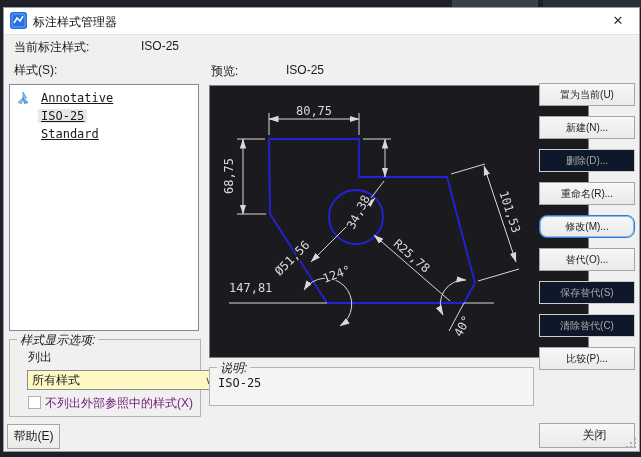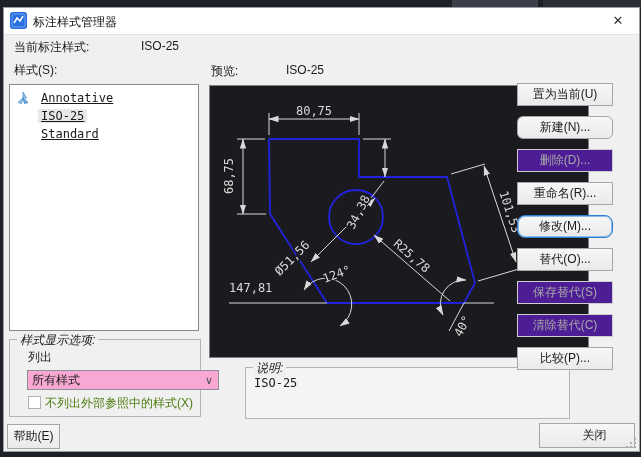--- a/index.html
+++ b/index.html
@@ -17,31 +17,31 @@
            border:1px solid #828790;box-sizing:border-box;font-family:"DejaVu Sans Mono",monospace;font-size:12px;}
   .style-item{position:relative;height:18px;line-height:18px;padding-left:28px;cursor:default;text-decoration:underline;}
   .style-item:first-child{margin-top:4px;}
   .style-item .ic{position:absolute;left:6px;top:2px;width:14px;height:14px;}
   .style-item .nm{padding:0 3px;}
   .style-item .nm.sel{background:#e8e8e8;}
   .preview-panel{position:absolute;left:205px;top:77px;width:380px;height:273px;background:#1b1b1f;
                  border:1px solid #7d8087;box-sizing:border-box;}
   .groupbox{position:absolute;border:1px solid #b4b4b4;box-sizing:border-box;}
   .groupbox .legend{position:absolute;top:-8px;left:7px;background:#f0f0f0;padding:0 3px;white-space:nowrap;font-style:italic;}
-  .dropdown{position:absolute;left:17px;top:30px;width:192px;height:20px;background:#f9a8d4;
+  .dropdown{position:absolute;left:17px;top:30px;width:192px;height:20px;background:#fef9c3;
             border:1px solid #8a8f96;box-sizing:border-box;line-height:18px;cursor:default;}
   .dropdown .val{padding-left:4px;}
   .dropdown .chev{position:absolute;right:5px;top:0;color:#4a4d52;font-size:11px;}
-  .checkrow{position:absolute;left:18px;top:56px;color:#4d7c0f;line-height:13px;white-space:nowrap;}
+  .checkrow{position:absolute;left:18px;top:56px;color:#701a75;line-height:13px;white-space:nowrap;}
   .checkbox{display:inline-block;width:11px;height:11px;background:#fff;border:1px solid #b0b0b0;
             vertical-align:-2px;margin-right:4px;}
-  .btn{position:absolute;left:513px;width:96px;height:23px;background:linear-gradient(#f7f7f7,#eaeaea);
+  .btn{position:absolute;left:535px;width:96px;height:23px;background:linear-gradient(#f7f7f7,#eaeaea);
        border:1px solid #a6a6a6;box-sizing:border-box;text-align:center;line-height:21px;
-       font-size:12px;color:#1a1a1a;cursor:pointer;}
-  .btn.disabled{color:#a8a8a8;border-color:#cdcdcd;background:#4c1d95;cursor:default;}
+       font-size:10px;color:#1a1a1a;cursor:pointer;}
+  .btn.disabled{color:#a8a8a8;border-color:#cdcdcd;background:#0f172a;cursor:default;}
   .btn.focused{border:1px solid #2a7fd4;box-shadow:inset 0 0 0 1px #8db9e6;}
   .bottom-btn{position:absolute;height:25px;background:linear-gradient(#f7f7f7,#eaeaea);
               border:1px solid #a6a6a6;box-sizing:border-box;text-align:center;line-height:23px;cursor:pointer;}
   .grip{position:absolute;right:2px;bottom:2px;width:13px;height:13px;}
   svg text{font-family:"DejaVu Sans Mono",monospace;font-size:12px;fill:#d9d9d9;
            paint-order:stroke;stroke:#1b1b1f;stroke-width:3px;}
 </style>
 </head>
 <body>
 
@@ -145,28 +145,28 @@
     <span class="lbl" style="left:18px;top:9px;">列出</span>
     <div class="dropdown">
       <span class="val">所有样式</span>
       <span class="chev">∨</span>
     </div>
     <div class="checkrow">
       <span class="checkbox"></span><span>不列出外部参照中的样式(X)</span>
     </div>
   </div>
 
-  <div class="groupbox" style="left:205px;top:359px;width:325px;height:52px;background:#f4f4f4;margin-left:36px;">
+  <div class="groupbox" style="left:205px;top:359px;width:325px;height:39px;background:#f4f4f4;">
     <span class="legend" style="background:#f0f0f0;">说明:</span>
     <span class="lbl" style="left:8px;top:8px;font-family:'DejaVu Sans Mono',monospace;">ISO-25</span>
 
   </div>
 
   <div class="btn" style="top:75px;">置为当前(U)</div>
-  <div class="btn" style="top:108px;border-radius:6px;">新建(N)...</div>
+  <div class="btn" style="top:108px;">新建(N)...</div>
   <div class="btn disabled" style="top:141px;">删除(D)...</div>
   <div class="btn" style="top:174px;">重命名(R)...</div>
   <div class="btn focused" style="top:207px;border-radius:8px;">修改(M)...</div>
   <div class="btn disabled" style="top:273px;">保存替代(S)</div>
   <div class="btn" style="top:240px;">替代(O)...</div>
   <div class="btn disabled" style="top:306px;">清除替代(C)</div>
   <div class="btn" style="top:339px;">比较(P)...</div>
 
   <div class="bottom-btn" style="left:3px;top:416px;width:53px;">帮助(E)</div>
   <div class="bottom-btn" style="left:535px;top:415px;width:96px;padding-left:15px;">关闭</div>

